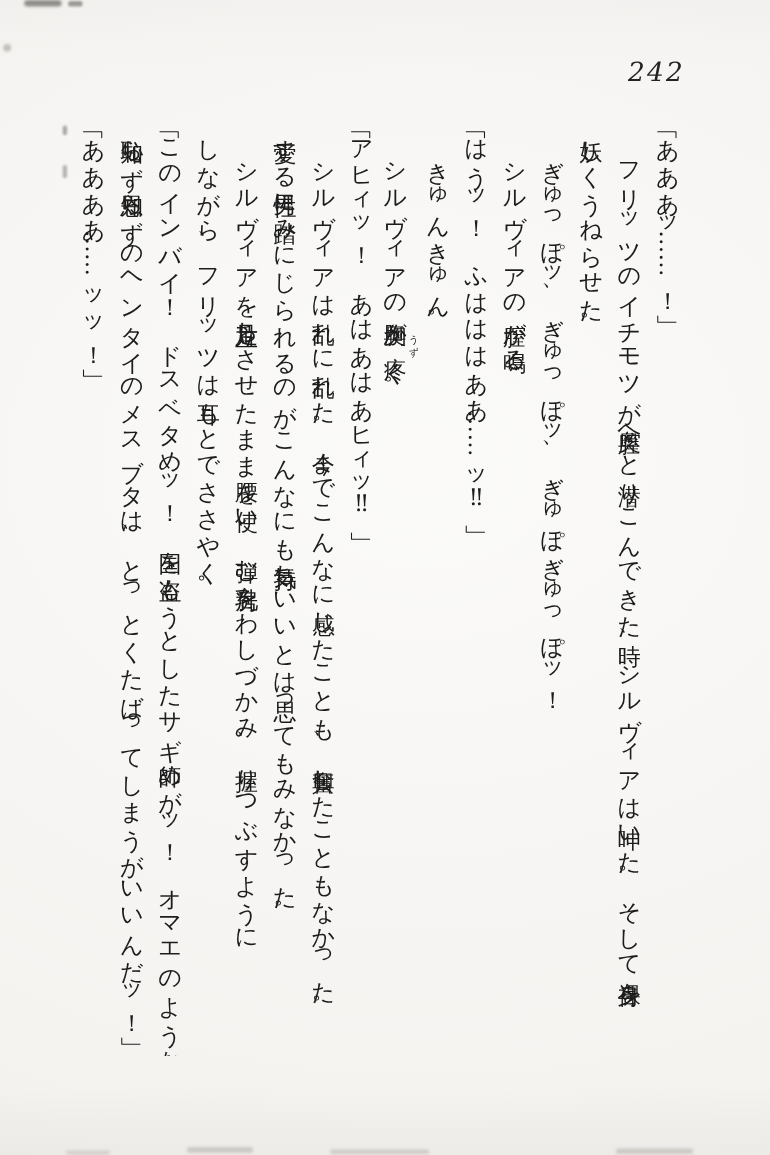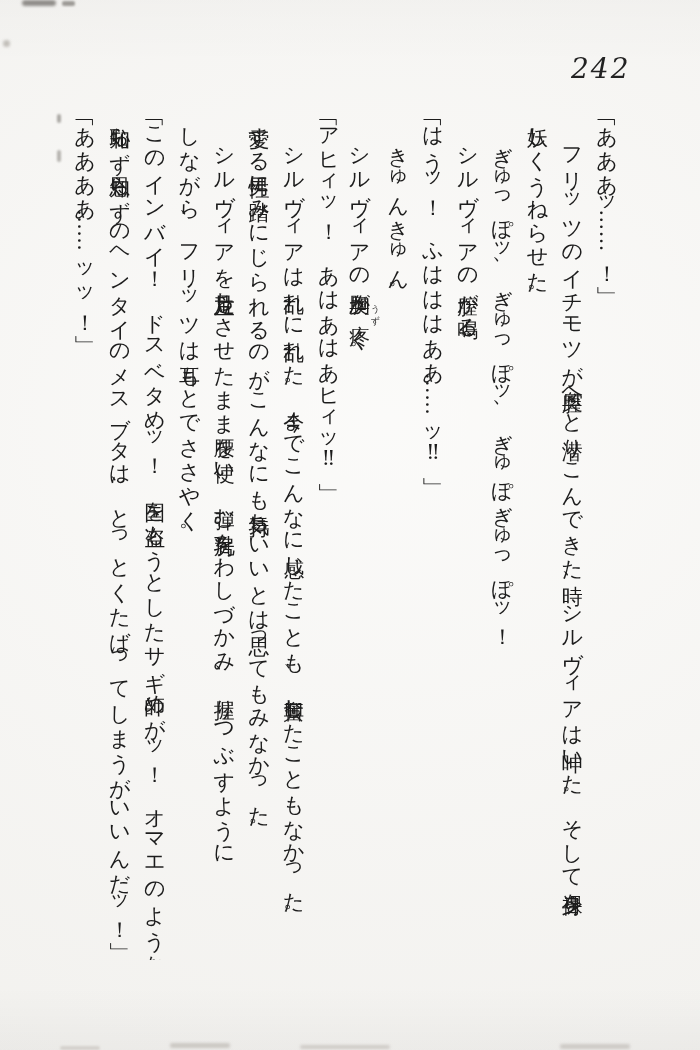--- a/index.html
+++ b/index.html
@@ -25,21 +25,21 @@
     inset: 0;
     background:
       radial-gradient(ellipse 900px 700px at 55% 40%, rgba(255,255,255,0.55), rgba(0,0,0,0.015)),
       linear-gradient(to bottom, rgba(0,0,0,0.02), rgba(0,0,0,0) 6%, rgba(0,0,0,0) 94%, rgba(0,0,0,0.03));
     pointer-events: none;
   }
   .page-number {
     position: absolute;
     top: 52px;
     left: 571px;
-    font-size: 28px;
+    font-size: 24px;
     font-style: italic;
     letter-spacing: 2px;
     color: #222;
   }
   .text-block {
     position: absolute;
     top: 112px;
     right: 76px;
     display: flex;
     flex-direction: row-reverse;

